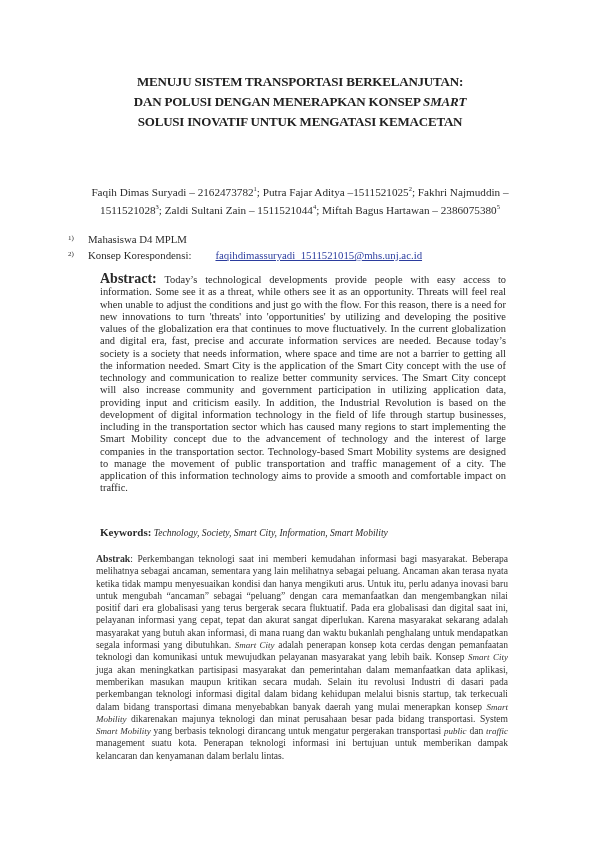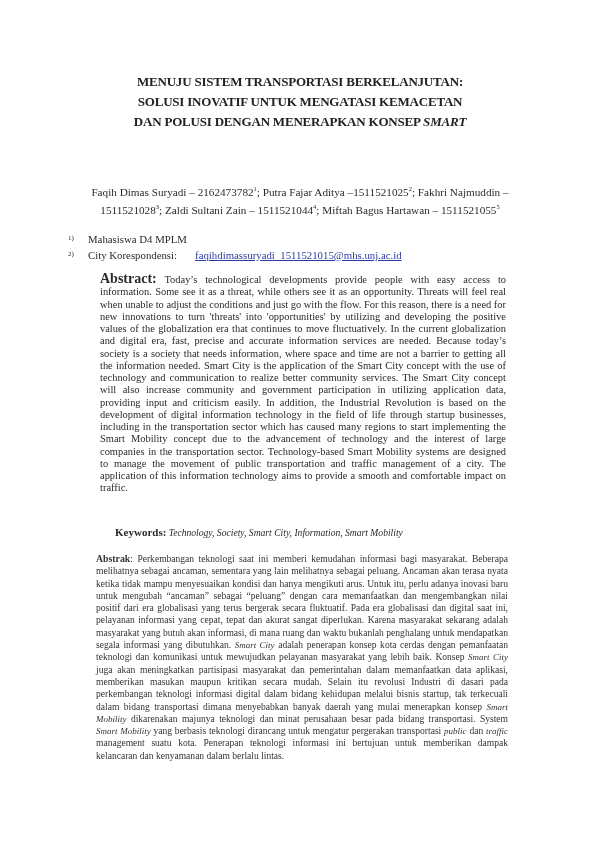--- a/index.html
+++ b/index.html
@@ -7,57 +7,57 @@
          font-family: "Liberation Serif", "DejaVu Serif", serif; color: #1a1a1a; }
   .title { position: absolute; left: 80px; top: 72px; width: 440px; text-align: center;
            font-size: 13px; line-height: 20px; font-weight: bold; letter-spacing: -0.2px; color: #222; }
   .title i { font-style: italic; }
   .authors { position: absolute; left: 80px; top: 181px; width: 440px; text-align: center;
              font-size: 11.2px; line-height: 16px; color: #2a2a2a; }
   .authors sup { font-size: 6.5px; }
   .notes { position: absolute; left: 68px; top: 232px; width: 460px; font-size: 10.8px; line-height: 14px; color: #2a2a2a; }
   .note { display: flex; align-items: baseline; }
   .note .mark { width: 20px; font-size: 7px; position: relative; top: -3px; }
-  .note a { color: #2b3c9e; text-decoration: underline; margin-left: 18px; }
+  .note a { color: #2b3c9e; text-decoration: underline; margin-left: 24px; }
   .abstract-en { position: absolute; left: 100px; top: 273px; width: 406px; text-align: justify;
                  font-size: 10.45px; line-height: 12.25px; color: #2a2a2a; }
   .abstract-en b { font-size: 14px; }
   .keywords { position: absolute; left: 100px; top: 526px; width: 406px; font-size: 10.6px; color: #2a2a2a; }
-  .keywords b { font-size: 11px; margin-left: 15px; }
+  .keywords b { font-size: 11px; }
   .keywords i { font-size: 9.6px; }
   .abstract-id { position: absolute; left: 96px; top: 553px; width: 412px; text-align: justify;
                  font-size: 9.55px; line-height: 12.3px; color: #333; font-family: Liberation Serif, serif; }
   .abstract-id b { font-size: 9.8px; }
   .abstract-id i { font-size: 9px; }
 </style>
 </head>
 <body>
 
 <div class="title">
   <div>MENUJU SISTEM TRANSPORTASI BERKELANJUTAN:</div>
+  <div><span>DAN POLUSI DENGAN MENERAPKAN KONSEP </span><i>SMART</i></div>
   <div>SOLUSI INOVATIF UNTUK MENGATASI KEMACETAN</div>
-  <div><span>DAN POLUSI DENGAN MENERAPKAN KONSEP </span><i>SMART</i></div>
 </div>
 
 <div class="authors">
   <span><span>Faqih Dimas Suryadi – 2162473782</span><sup>1</sup><span>; </span></span>
   <span><span>Putra Fajar Aditya –1511521025</span><sup>2</sup><span>; </span></span>
   <span><span>Fakhri Najmuddin – 1511521028</span><sup>3</sup><span>; </span></span>
   <span><span>Zaldi Sultani Zain – 1511521044</span><sup>4</sup><span>; </span></span>
-  <span><span>Miftah Bagus Hartawan  – 1511521055</span><sup>5</sup></span>
+  <span><span>Miftah Bagus Hartawan  – 2386075380</span><sup>5</sup></span>
 </div>
 
 <div class="notes">
   <div class="note">
     <span class="mark">1)</span>
     <span>Mahasiswa D4 MPLM</span>
   </div>
   <div class="note">
     <span class="mark">2)</span>
-    <span>City Korespondensi:</span>
+    <span>Konsep Korespondensi:</span>
     <a>faqihdimassuryadi_1511521015@mhs.unj.ac.id</a>
   </div>
 </div>
 
 <div class="abstract-en">
   <b>Abstract:</b><span> Today’s technological developments provide people with easy access to information. Some see it as a threat, while others see it as an opportunity. Threats will feel real when unable to adjust the conditions and just go with the flow. For this reason, there is a need for new innovations to turn 'threats' into 'opportunities' by utilizing and developing the positive values of the globalization era that continues to move fluctuatively. In the current globalization and digital era, fast, precise and accurate information services are needed. Because today’s society is a society that needs information, where space and time are not a barrier to getting all the information needed.  Smart City is the application of the  Smart City concept with the use of technology and communication to realize better community services. The  Smart City concept will also increase community and government participation in utilizing application data, providing input and criticism easily. In addition, the Industrial Revolution is based on the development of digital information technology in the field of life through startup businesses, including in the transportation sector which has caused many regions to start implementing the Smart Mobility concept due to the advancement of technology and the interest of large companies in the transportation sector. Technology-based Smart Mobility systems are designed to manage the movement of public transportation and traffic management of a city. The application of this information technology aims to provide a smooth and comfortable impact on traffic.</span>
 </div>
 
 <div class="keywords">
   <b>Keywords:</b><i> Technology, Society,  Smart City, Information, Smart Mobility</i>

